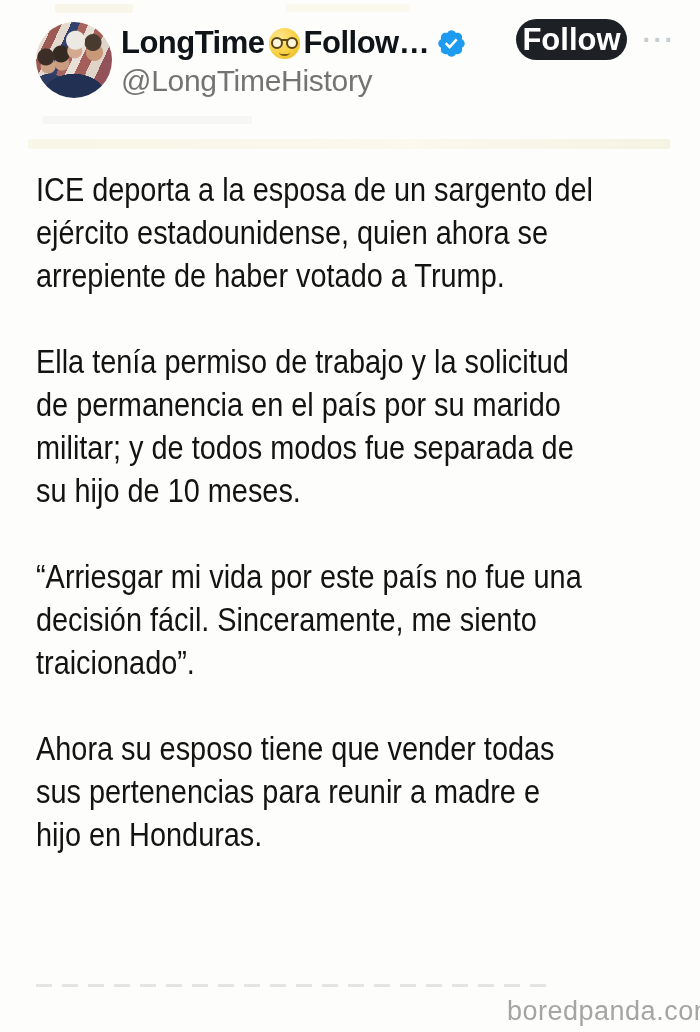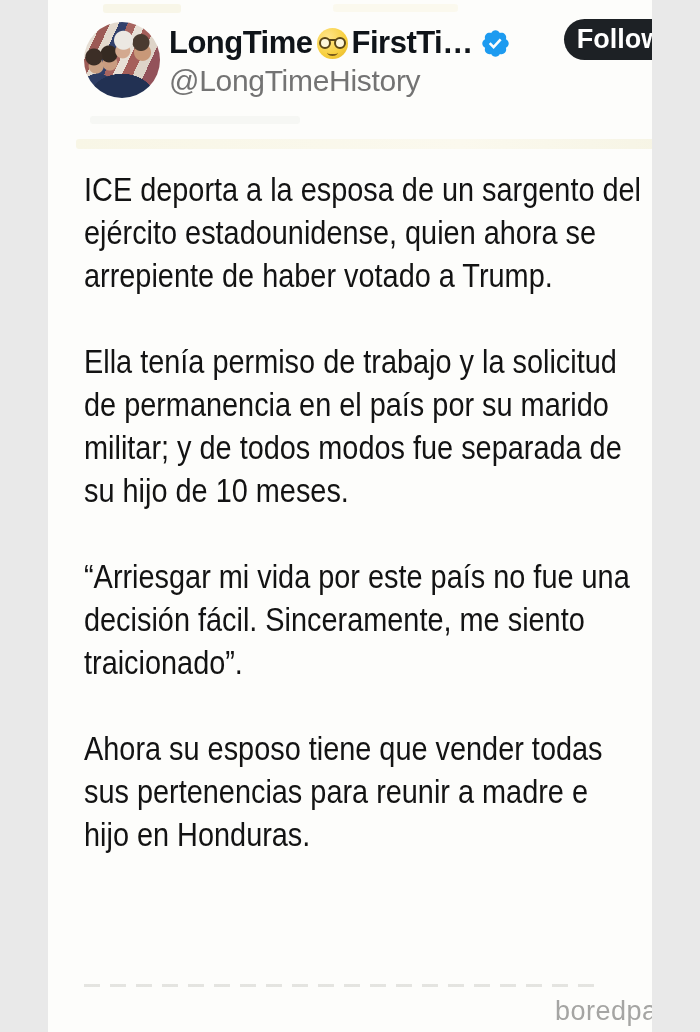--- a/index.html
+++ b/index.html
@@ -1,17 +1,17 @@
 <!DOCTYPE html>
 <html><head>
 <meta charset="utf-8">
 <style>
   html,body{margin:0;padding:0;background:#e9e9e9;}
   .screen{
-    position:relative;width:604px;height:1032px;margin:0 auto;
+    position:relative;width:700px;height:1032px;margin:0 auto;
     background:#fdfdfb;overflow:hidden;
     font-family:"Liberation Sans", sans-serif;
   }
 
   
   .avatar{
     position:absolute;left:36px;top:22px;width:76px;height:76px;border-radius:50%;
     overflow:hidden;cursor:pointer;
     background:
       radial-gradient(circle at 52% 24%, #ece8e2 0 9px, rgba(0,0,0,0) 10px),
@@ -34,21 +34,21 @@
     font-weight:700;font-size:31px;letter-spacing:-0.5px;color:#0f1419;
   }
   .verified{width:31px;height:31px;margin-left:7px;flex:0 0 auto;}
   .handle{
     position:absolute;left:121px;top:64px;
     font-size:30px;color:#737373;letter-spacing:-0.3px;cursor:pointer;
   }
   .follow-btn{
     position:absolute;left:516px;top:19px;width:111px;height:41px;
     border:none;border-radius:21px;background:#1d2125;color:#ffffff;
-    font-family:"Liberation Sans",sans-serif;font-weight:700;font-size:27px;
+    font-family:"Liberation Sans",sans-serif;font-weight:700;font-size:31px;
     cursor:pointer;
   }
   .more-btn{
     position:absolute;left:634px;top:22px;width:50px;height:36px;
     color:#c6cdd3;font-size:27px;font-weight:700;letter-spacing:2px;
     text-align:center;line-height:36px;cursor:pointer;user-select:none;
   }
 
   
   .nerd-emoji{
@@ -104,21 +104,21 @@
   <div class="name-row">
     <span class="display-name">LongTime</span>
     <span class="nerd-emoji">
       <span class="nerd-specs">
         <span class="nerd-lens"></span>
         <span class="nerd-lens"></span>
       </span>
       <span class="nerd-bridge"></span>
       <span class="nerd-smile"></span>
     </span>
-    <span class="display-name">FirstTi…</span>
+    <span class="display-name">Follow…</span>
     <svg class="verified" viewBox="0 0 24 24">
       <path fill="#1d9bf0" d="M22.25 12c0-1.43-.88-2.67-2.19-3.34.46-1.39.2-2.9-.81-3.91s-2.52-1.27-3.91-.81c-.66-1.31-1.91-2.19-3.34-2.19s-2.67.88-3.33 2.19c-1.4-.46-2.91-.2-3.92.81s-1.26 2.52-.8 3.91c-1.31.67-2.2 1.91-2.2 3.34s.89 2.67 2.2 3.34c-.46 1.39-.21 2.9.8 3.91s2.52 1.26 3.91.81c.67 1.31 1.91 2.19 3.34 2.19s2.68-.88 3.34-2.19c1.39.45 2.9.2 3.91-.81s1.27-2.52.81-3.91c1.31-.67 2.19-1.91 2.19-3.34zm-11.71 4.2L6.8 12.46l1.41-1.42 2.26 2.26 4.8-5.23 1.47 1.36-6.2 6.77z"></path>
     </svg>
   </div>
 
   <div class="handle">@LongTimeHistory</div>
 
   <button class="follow-btn">Follow</button>
 
   <div class="more-btn">···</div>

